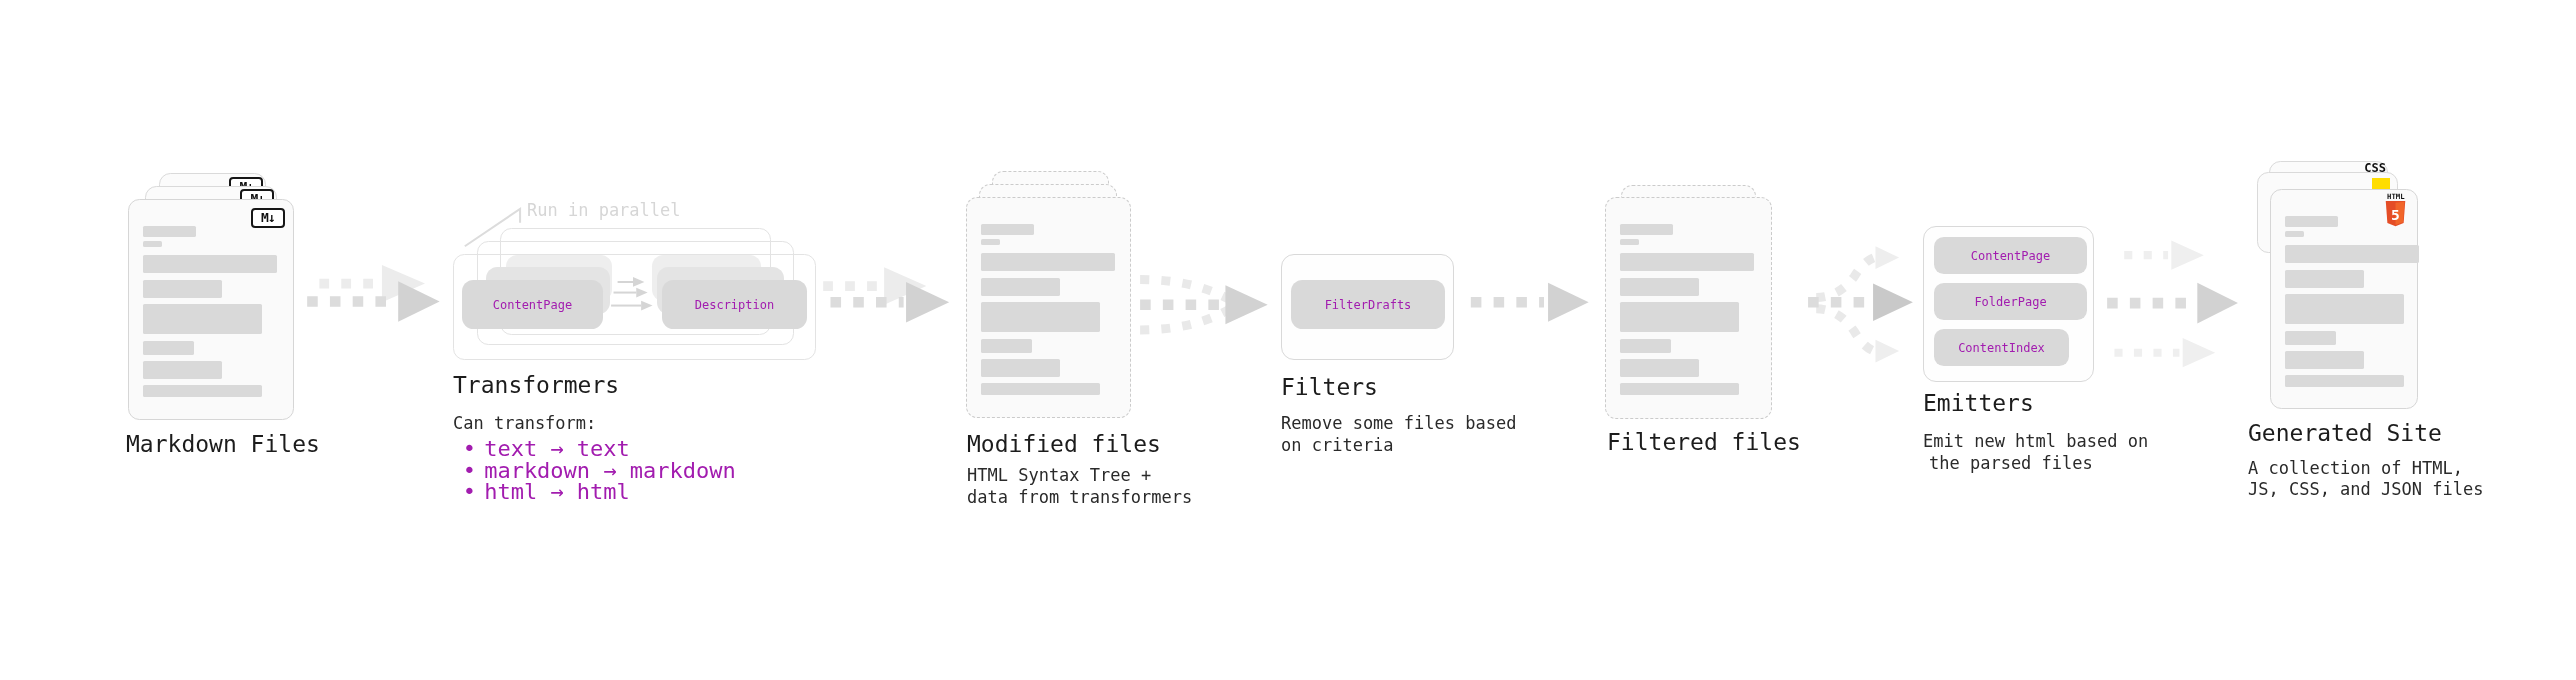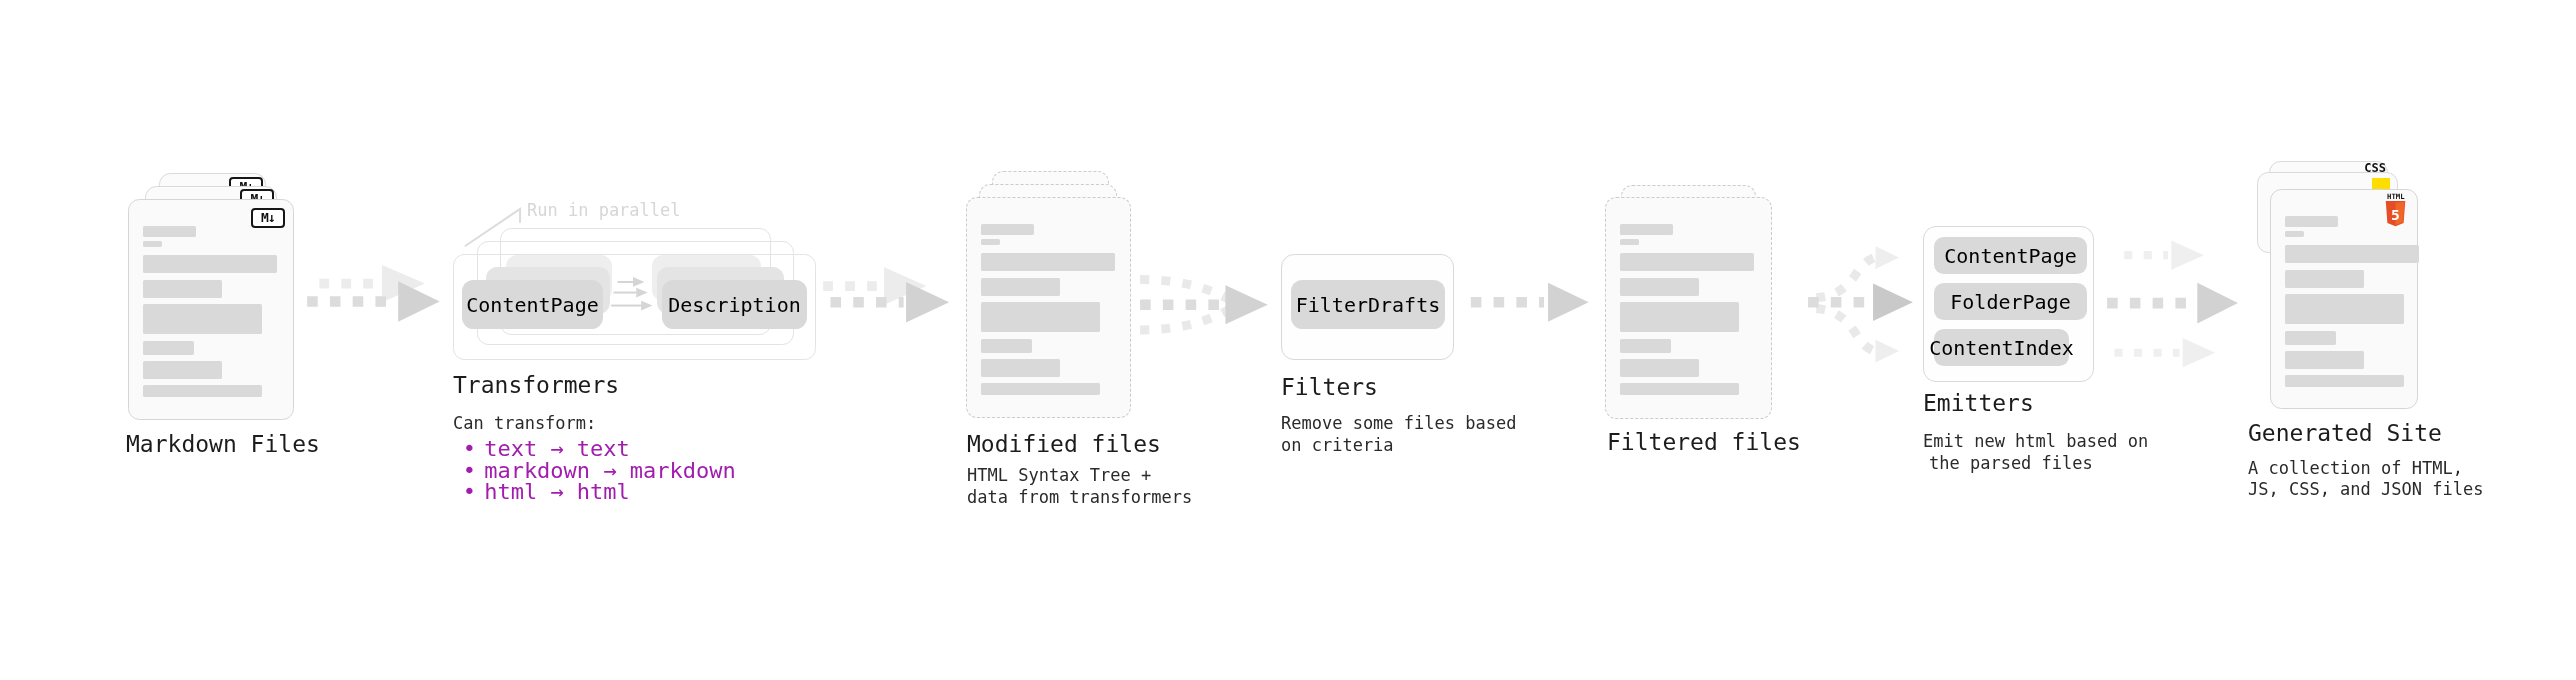--- a/index.html
+++ b/index.html
@@ -28,21 +28,21 @@
   .css-badge { position:absolute; width:19.5px; text-align:center; }
   .css-badge .t { font-size:12px; font-weight:bold; color:#111; line-height:7.3px; display:block; }
   .css-badge .bar { display:block; width:16.3px; height:3.3px; margin:0.8px auto 0; }
   .js-badge { position:absolute; width:18px; height:11.4px; }
   .html5-badge { position:absolute; width:24.4px; text-align:center; }
   .html5-badge .t { font-size:7.3px; font-weight:bold; color:#111; line-height:8.1px; display:block; letter-spacing:0; }
 
   
   .outline-box { position:absolute; border:1.6px solid #e3e3e3; border-radius:11.4px; background:transparent; }
   .panel-box   { position:absolute; border:1.6px solid #d9d9d9; border-radius:13px; background:#fefefe; }
-  .pill  { position:absolute; background:#d9d9d9; border-radius:11.4px; color:#000000; font-size:20px;
+  .pill  { position:absolute; background:#d9d9d9; border-radius:11.4px; color:#a21caf; font-size:12px;
            display:flex; align-items:center; justify-content:center;text-align:center; }
   .ghost1 { position:absolute; background:#e4e4e4; border-radius:11.4px; }
   .ghost2 { position:absolute; background:#eeeeee; border-radius:11.4px; }
 
   
   .title { position:absolute; font-size:23px; color:#1c1c1c; white-space:nowrap; }
   .sub   { position:absolute; font-size:17px; color:#2a2a2a; white-space:nowrap; }
   .annotation { position:absolute; font-size:17px; color:#d6d6d6; white-space:nowrap; }
   .bullet-row { position:absolute; font-size:22px; color:#a21caf; white-space:nowrap; }
   .bullet-row .g { margin:0 8.1px 0 9.8px; }

